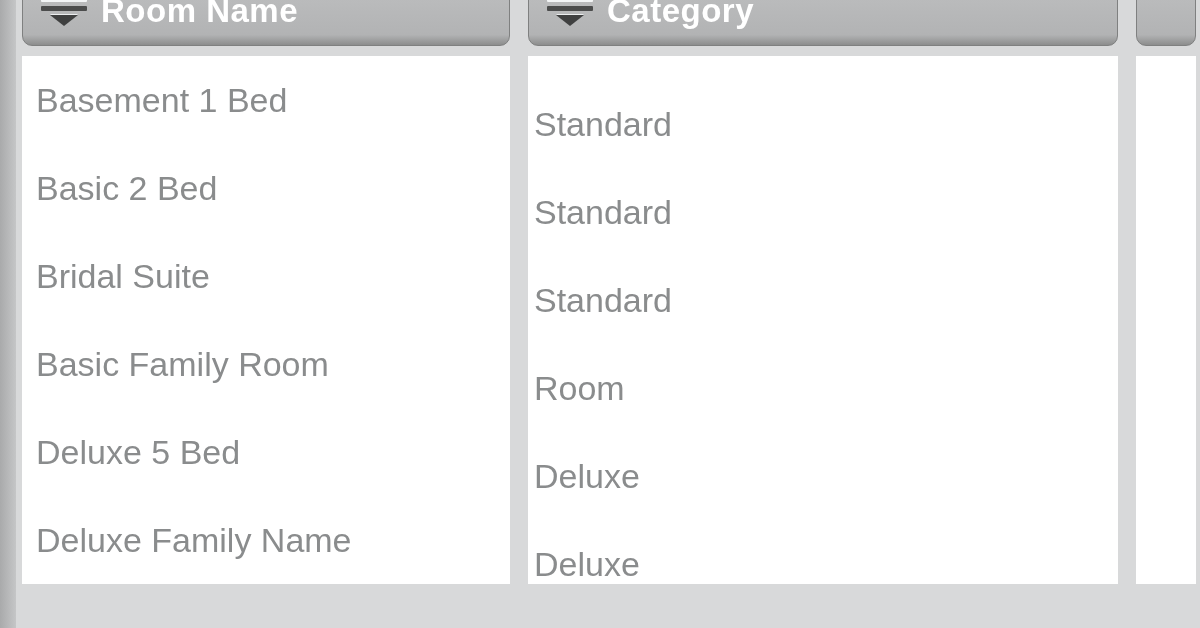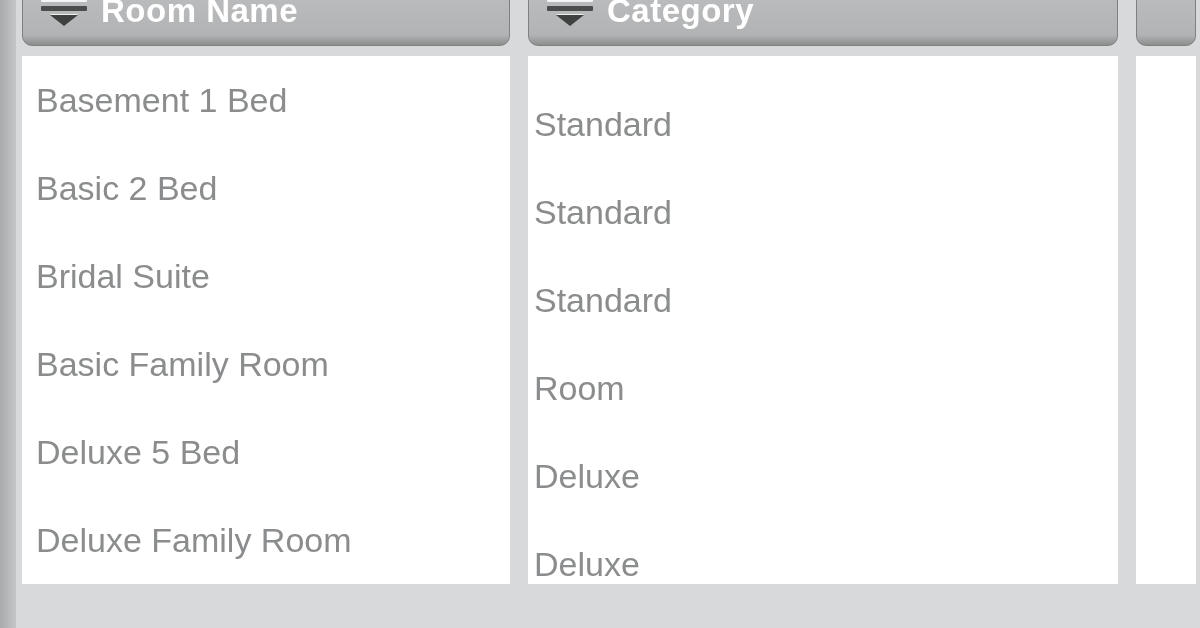--- a/index.html
+++ b/index.html
@@ -146,21 +146,21 @@
       <div class="cell alt">
           <span>Bridal Suite</span>
         </div>
       <div class="cell">
           <span>Basic Family Room</span>
         </div>
       <div class="cell">
           <span>Deluxe 5 Bed</span>
         </div>
       <div class="cell alt">
-          <span>Deluxe Family Room</span>
+          <span>Deluxe Family Name</span>
         </div>
     </div>
   </div>
 
   <div class="col col-cat">
     <div class="header-cell">
       <div class="sort-widget">
         <div class="bar light"></div>
         <div class="bar dark"></div>
         <div class="tri dark"></div>

